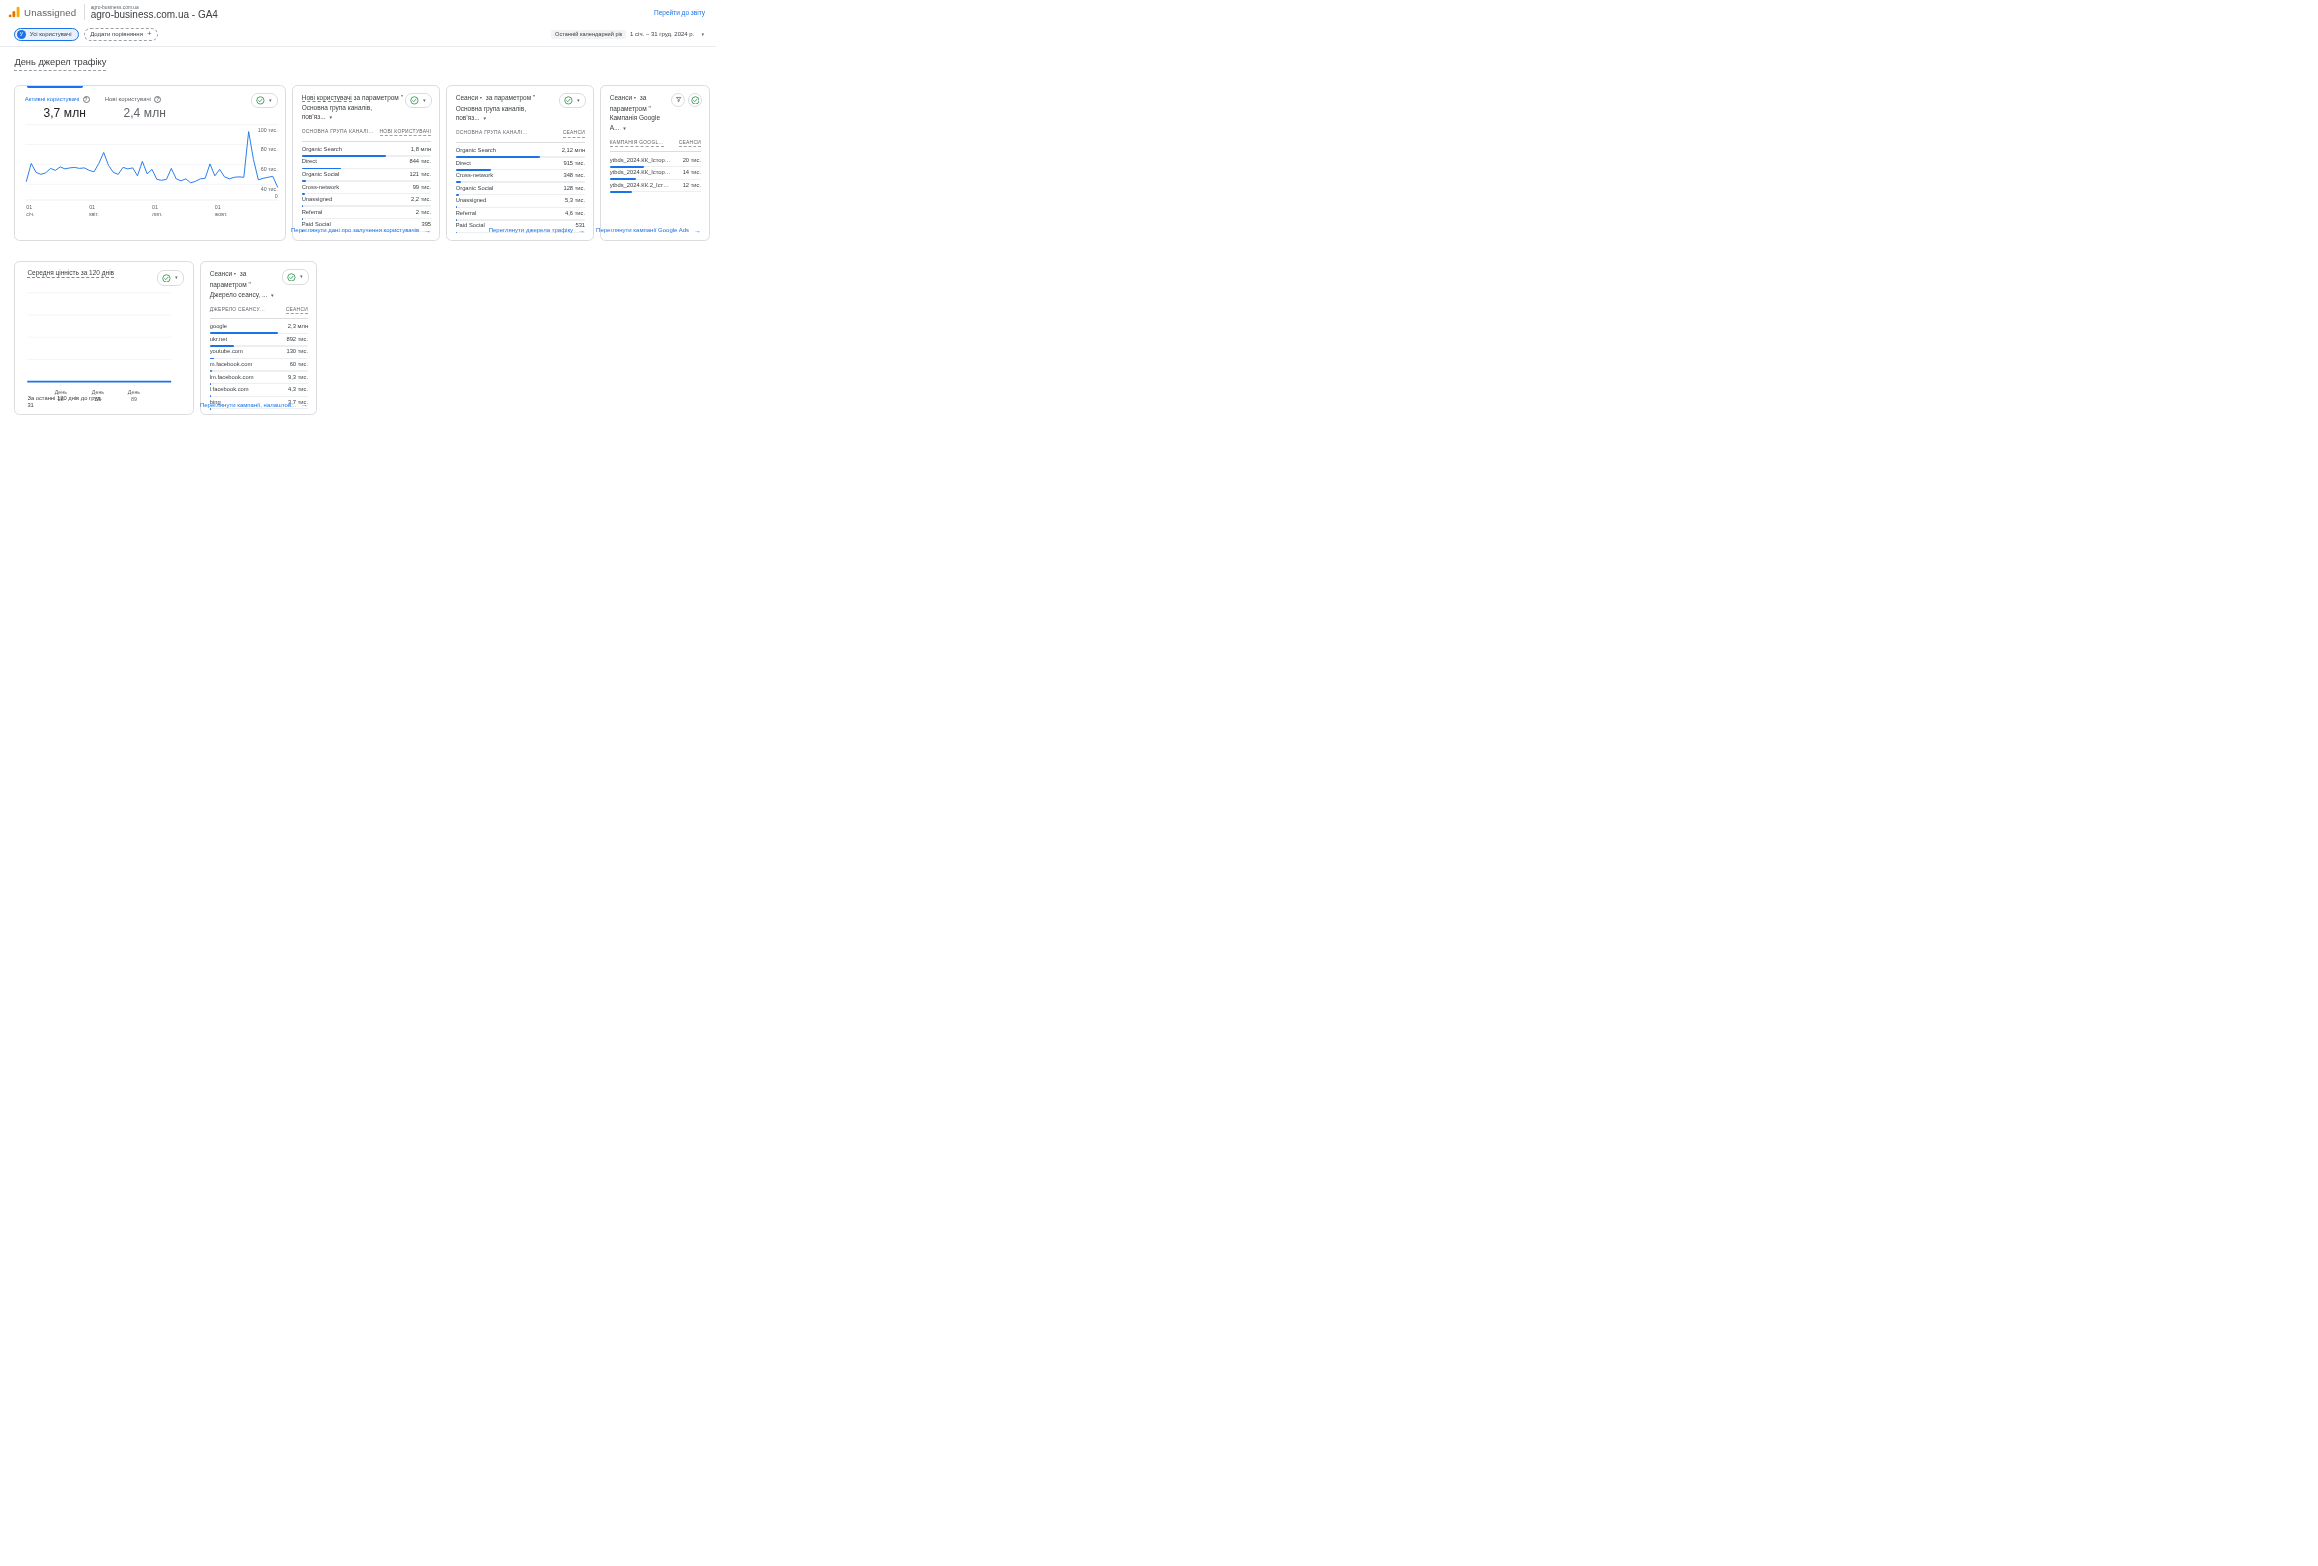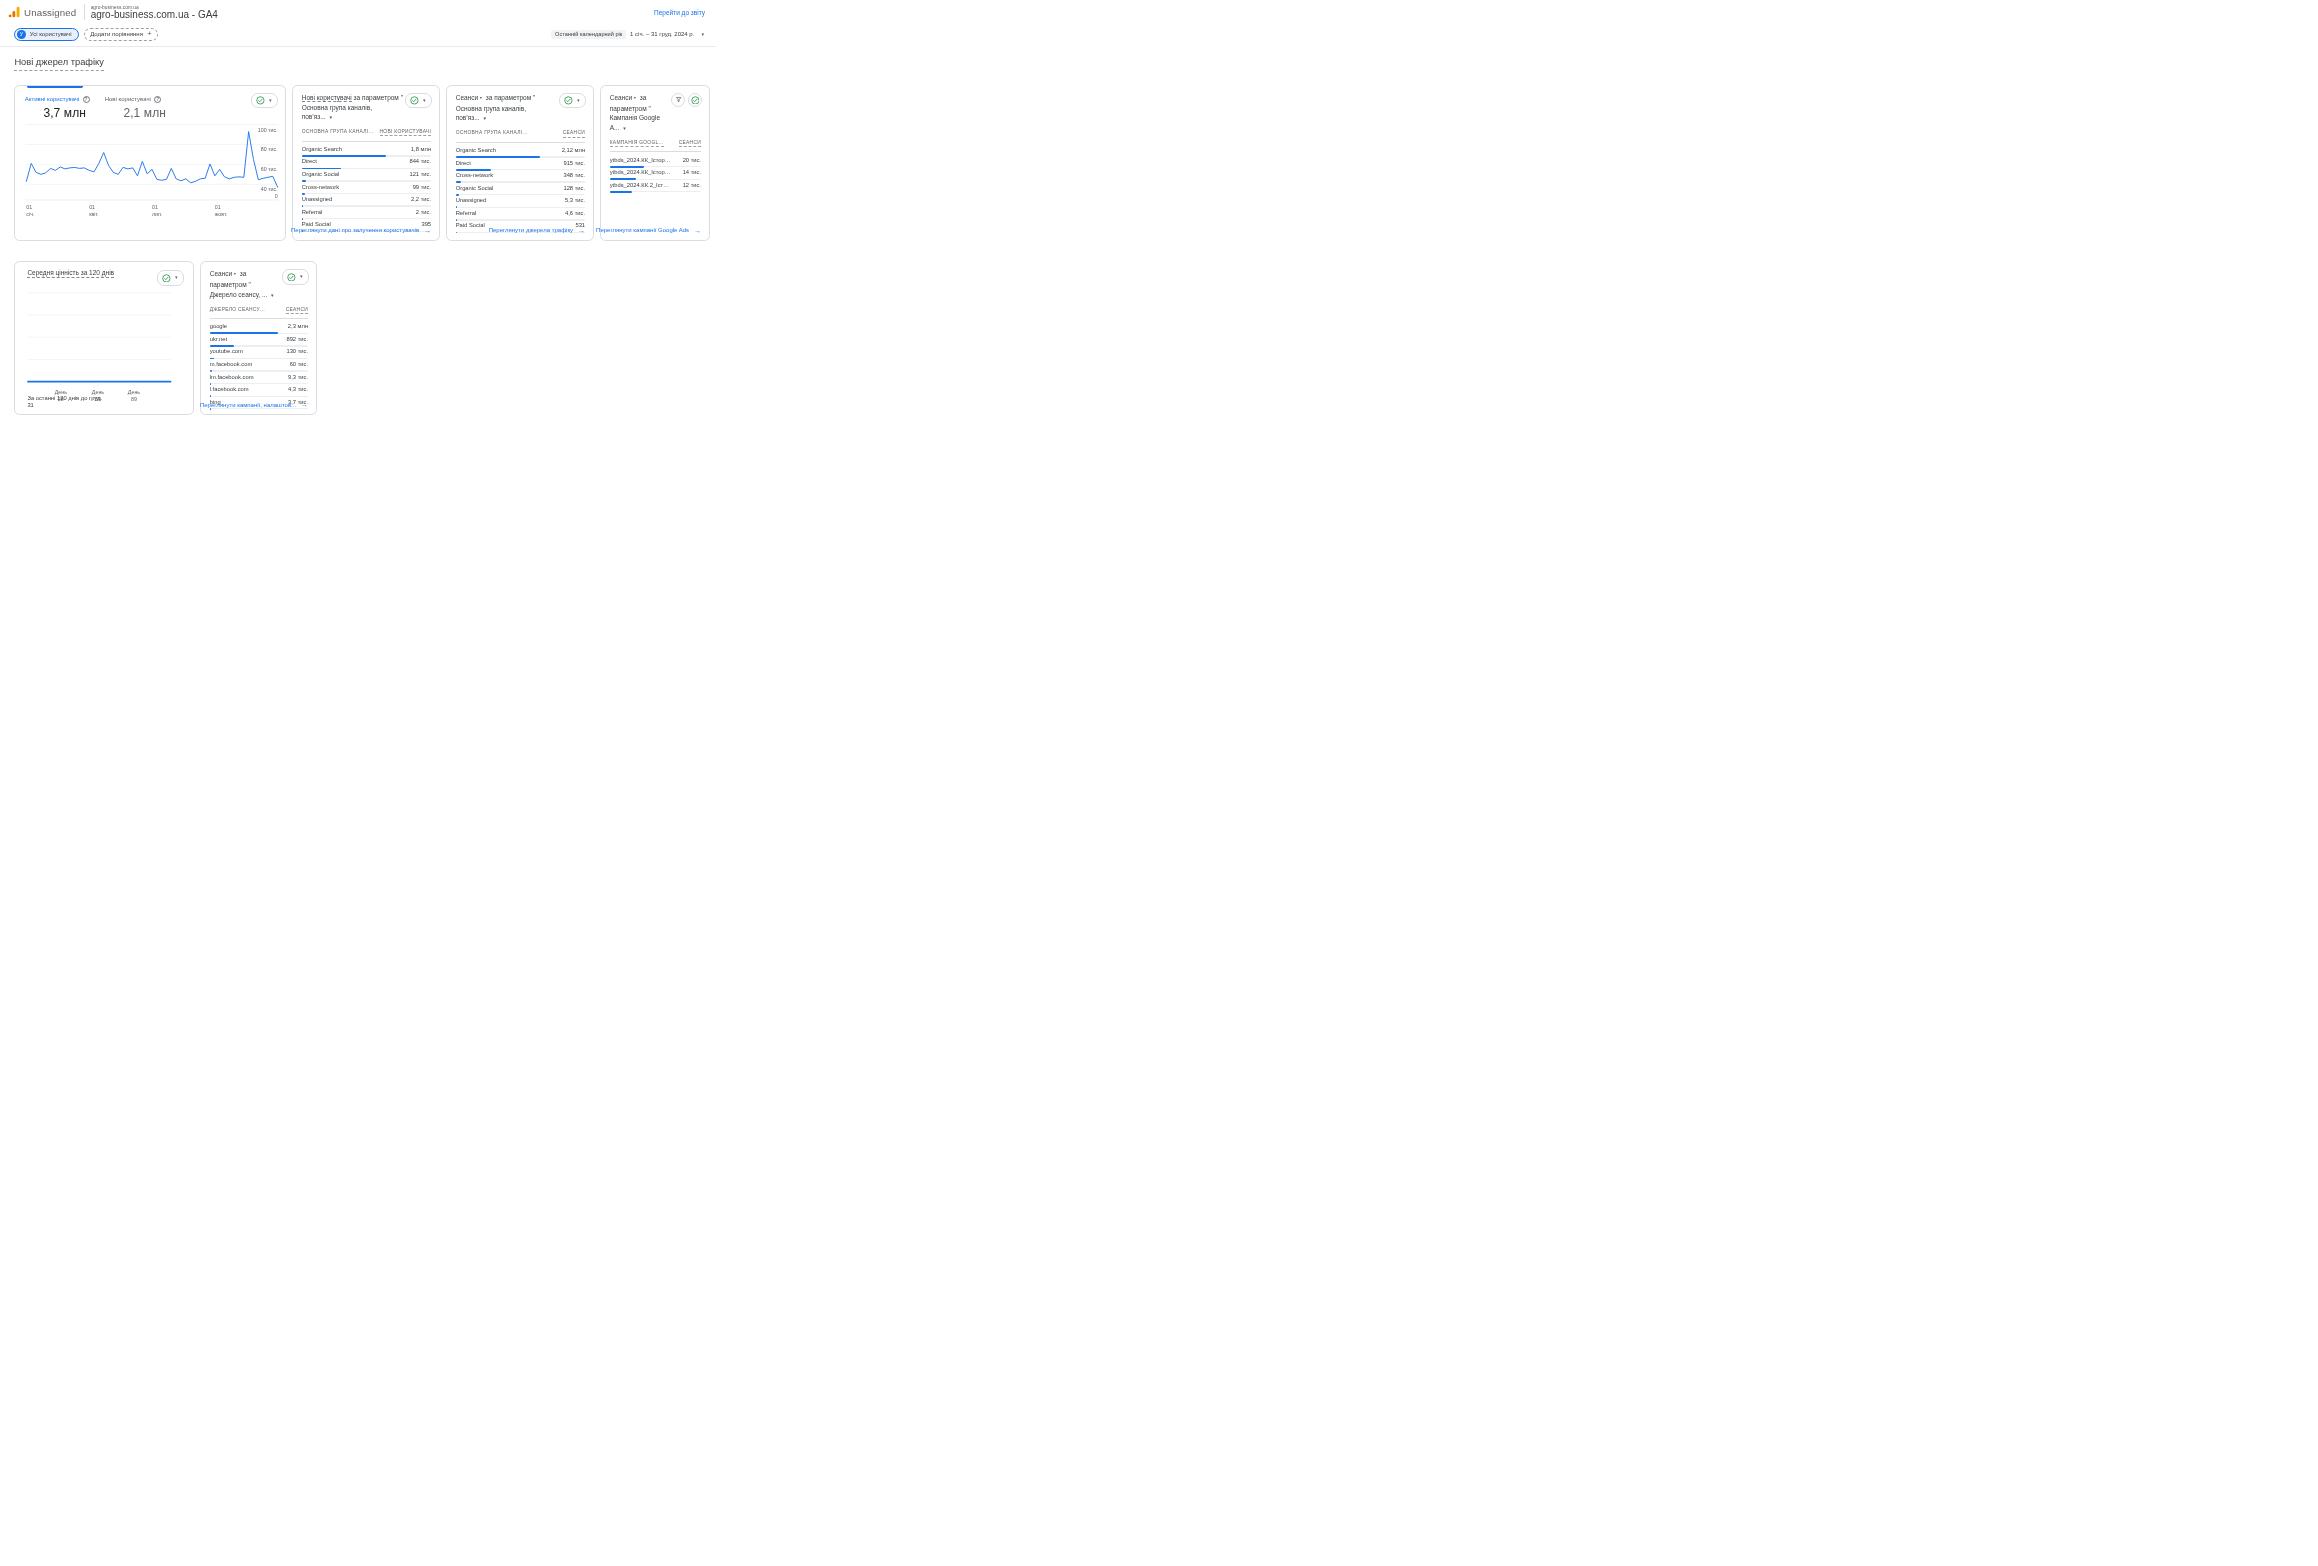--- a/index.html
+++ b/index.html
@@ -130,21 +130,21 @@
     </div>
   </div>
   <div class="daterange">
     <span class="preset">Останній календарний рік</span>
     <span class="range">1 січ. – 31 груд. 2024 р.</span>
     <span class="dr-caret">▼</span>
   </div>
 </div>
 
 <main>
-  <h1><span class="dashed-u">Нові джерел трафіку</span></h1>
+  <h1><span class="dashed-u">День джерел трафіку</span></h1>
 
   <section class="row row1">
 
     <article class="card card-users">
       <div class="tab-indicator"></div>
       <div class="pill">
         <svg width="8.8" height="8.8" viewBox="0 0 20 20">
           <circle cx="10" cy="10" r="8.3" fill="none" stroke="#1e8e3e" stroke-width="1.8"></circle>
           <path d="M6 10.4l2.6 2.6 5.2-5.8" fill="none" stroke="#1e8e3e" stroke-width="1.8" stroke-linecap="round"></path>
         </svg>
@@ -156,21 +156,21 @@
             <span>Активні користувачі</span>
             <span class="help">?</span>
           </div>
           <div class="mvalue">3,7 млн</div>
         </div>
         <div class="metric second">
           <div class="mlabel gray">
             <span>Нові користувачі</span>
             <span class="help">?</span>
           </div>
-          <div class="mvalue">2,1 млн</div>
+          <div class="mvalue">2,4 млн</div>
         </div>
       </div>
       <div class="chart1" id="users-chart"><svg width="254" height="97" viewBox="0 0 548 210">
             <line class="grid" x1="0" y1="8.0" x2="548" y2="8.0"></line>
             <text class="ylab" text-anchor="end" x="546" y="23.0">100 тис.</text>
             <line class="grid" x1="0" y1="51.0" x2="548" y2="51.0"></line>
             <text class="ylab" text-anchor="end" x="546" y="66.0">80 тис.</text>
             <line class="grid" x1="0" y1="94.0" x2="548" y2="94.0"></line>
             <text class="ylab" text-anchor="end" x="546" y="109.0">60 тис.</text>
             <line class="grid" x1="0" y1="137.0" x2="548" y2="137.0"></line>

